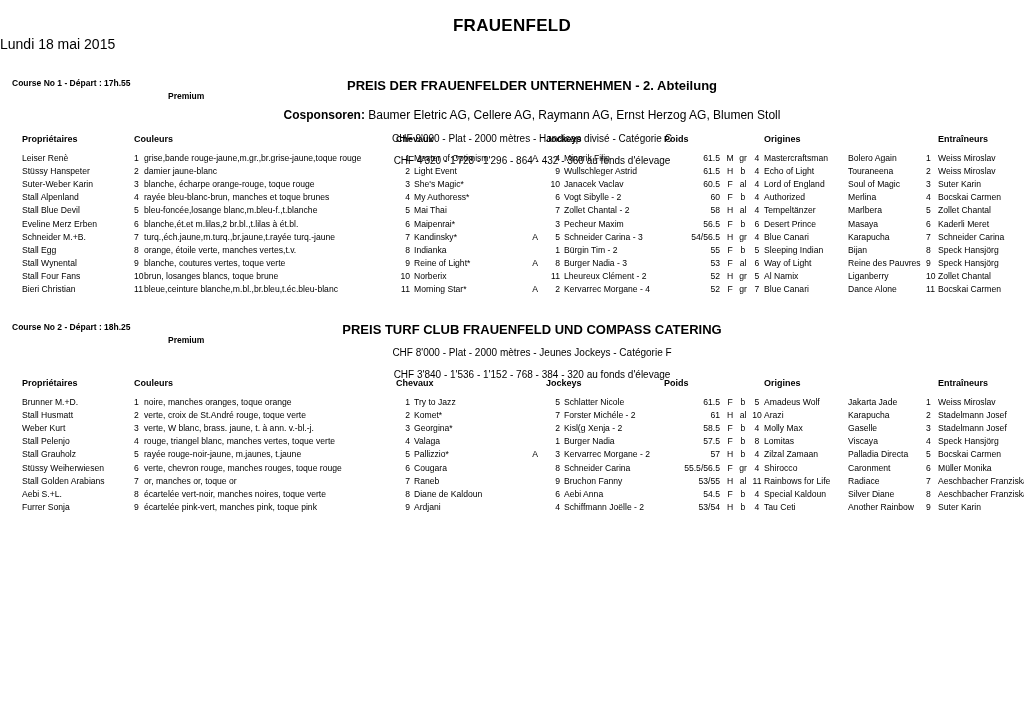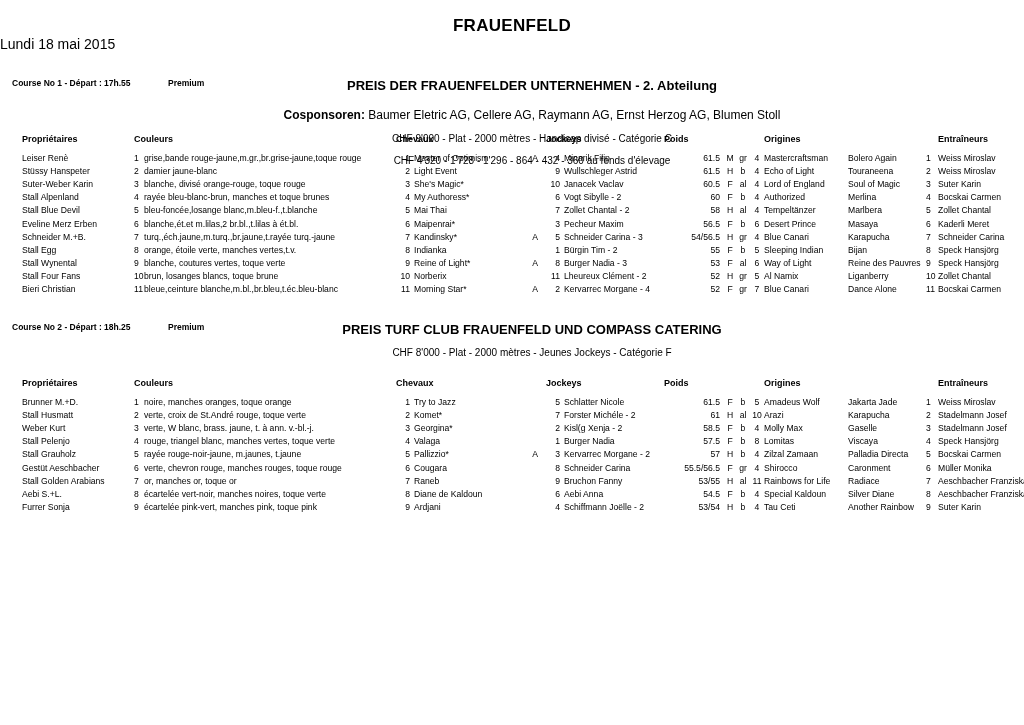--- a/index.html
+++ b/index.html
@@ -45,21 +45,21 @@
   .race-meta {
     position: absolute;
     left: 12px;
     top: 0px;
     font-size: 8.5px;
     font-weight: bold;
   }
   .race-premium {
     position: absolute;
     left: 168px;
-    top: 0px;
+    top: 13px;
     font-size: 8.5px;
     font-weight: bold;
   }
   .race-titles {
     text-align: center;
     padding-left: 40px;
   }
   .race-title {
     font-size: 13px;
     font-weight: bold;
@@ -190,21 +190,21 @@
               <td class="col-sx">H</td>
               <td class="col-hb">b</td>
               <td class="col-age">4</td>
               <td class="col-pere">Echo of Light</td>
               <td class="col-mere">Touraneena</td>
               <td class="col-entno">2</td>
               <td class="col-entr">Weiss Miroslav</td>
             </tr>
             <tr>
               <td class="col-prop">Suter-Weber Karin</td>
-              <td class="col-coul"><span class="num-left">3</span><span>blanche, divisé orange-rouge, toque rouge</span></td>
+              <td class="col-coul"><span class="num-left">3</span><span>blanche, écharpe orange-rouge, toque rouge</span></td>
               <td class="col-chev"><span class="num">3</span><span>She's Magic*</span></td>
               <td class="col-abbr"></td>
               <td class="col-jock"><span class="num">10</span><span>Janacek Vaclav</span></td>
               <td class="col-poids">60.5</td>
               <td class="col-sx">F</td>
               <td class="col-hb">al</td>
               <td class="col-age">4</td>
               <td class="col-pere">Lord of England</td>
               <td class="col-mere">Soul of Magic</td>
               <td class="col-entno">3</td>
@@ -333,20 +333,21 @@
           </tbody>
         </table>
       </div>
       <div class="race-block">
         <div class="race-head">
           <div class="race-meta">Course No 2 - Départ : 18h.25</div>
           <div class="race-premium">Premium</div>
           <div class="race-titles">
             <div class="race-title">PREIS TURF CLUB FRAUENFELD UND COMPASS CATERING</div>
             <div class="race-cond">CHF 8'000 - Plat - 2000 mètres - Jeunes Jockeys - Catégorie F</div>
+            <div class="race-cond">CHF 3'840 - 1'536 - 1'152 - 768 - 384 - 320 au fonds d'élevage</div>
           </div>
         </div>
         <table class="runners">
           <thead>
             <tr class="hdr-row">
               <th class="col-prop">Propriétaires</th>
               <th class="col-coul">Couleurs</th>
               <th class="col-chev">Chevaux</th>
               <th class="col-abbr"></th>
               <th class="col-jock">Jockeys</th>
@@ -430,21 +431,21 @@
               <td class="col-poids">57</td>
               <td class="col-sx">H</td>
               <td class="col-hb">b</td>
               <td class="col-age">4</td>
               <td class="col-pere">Zilzal Zamaan</td>
               <td class="col-mere">Palladia Directa</td>
               <td class="col-entno">5</td>
               <td class="col-entr">Bocskai Carmen</td>
             </tr>
             <tr>
-              <td class="col-prop">Gestüt Aeschbacher</td>
+              <td class="col-prop">Stüssy Weiherwiesen</td>
               <td class="col-coul"><span class="num-left">6</span><span>verte, chevron rouge, manches rouges, toque rouge</span></td>
               <td class="col-chev"><span class="num">6</span><span>Cougara</span></td>
               <td class="col-abbr"></td>
               <td class="col-jock"><span class="num">8</span><span>Schneider Carina</span></td>
               <td class="col-poids">55.5/56.5</td>
               <td class="col-sx">F</td>
               <td class="col-hb">gr</td>
               <td class="col-age">4</td>
               <td class="col-pere">Shirocco</td>
               <td class="col-mere">Caronment</td>

